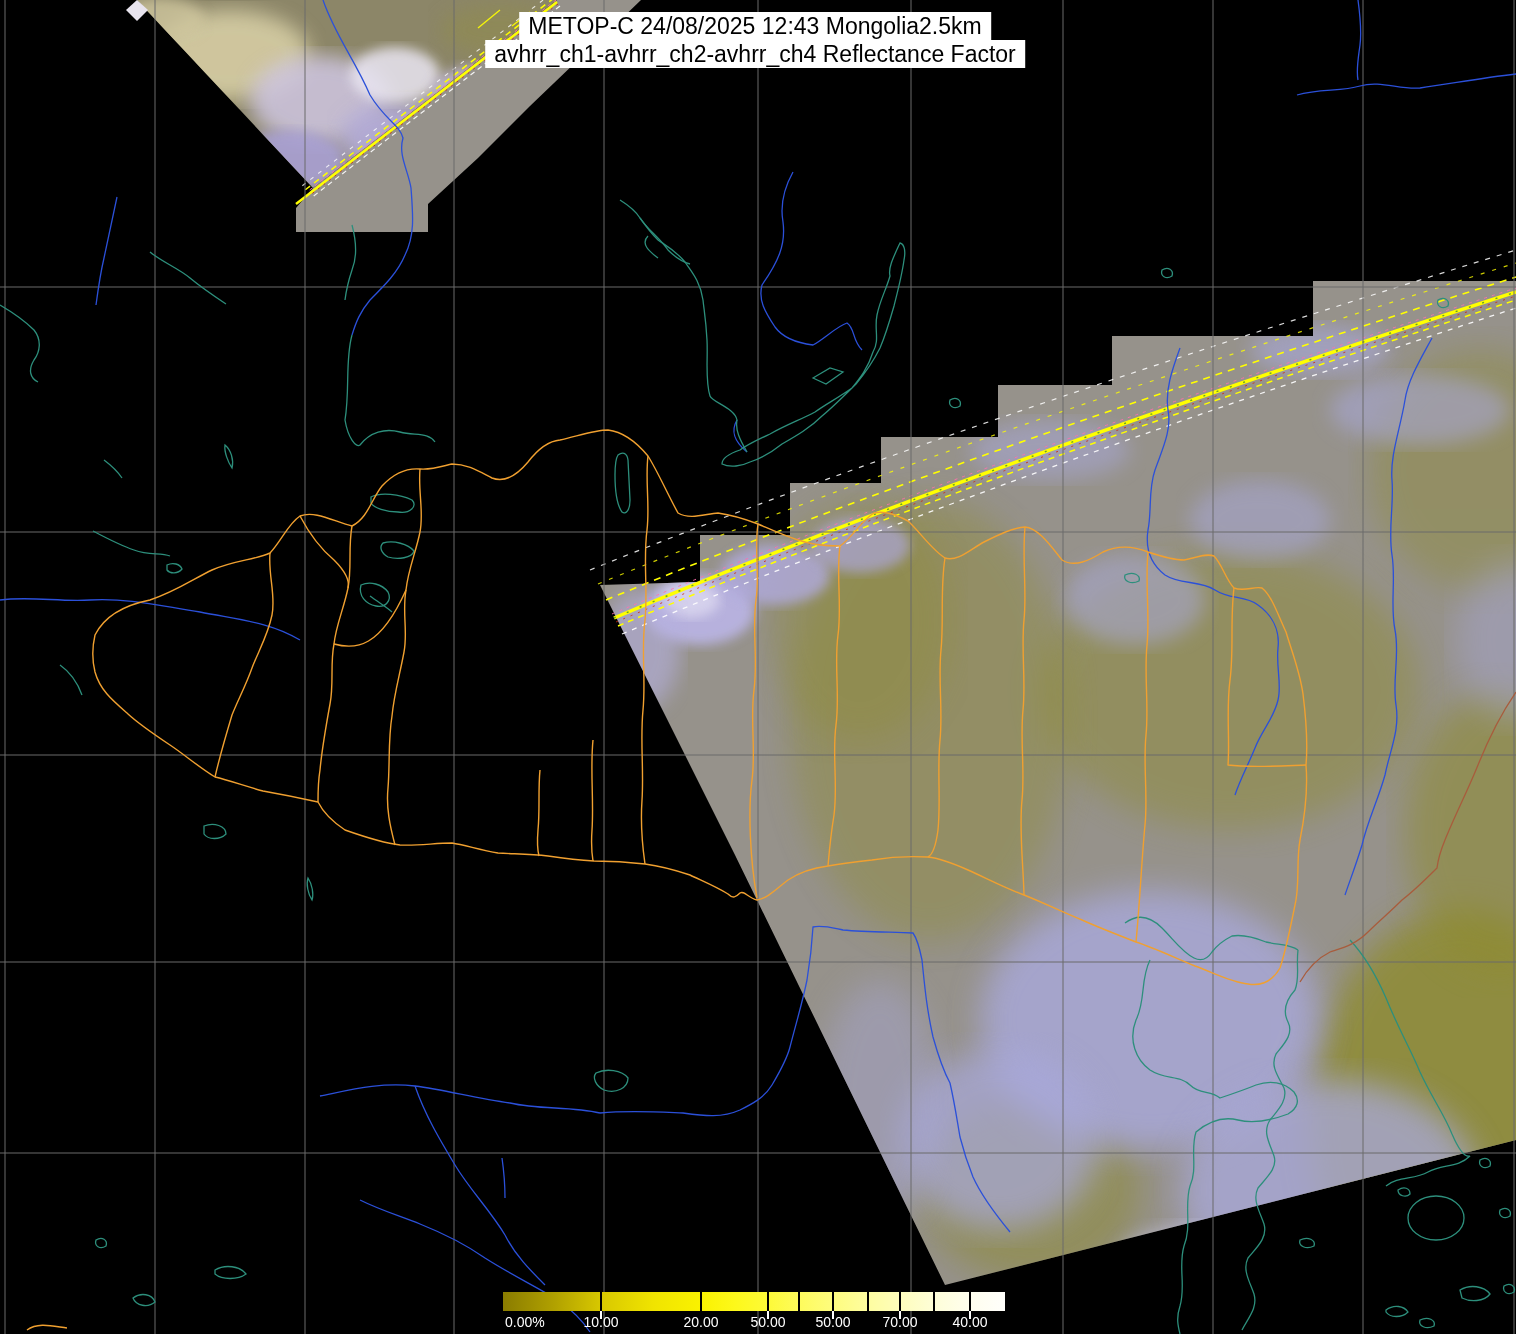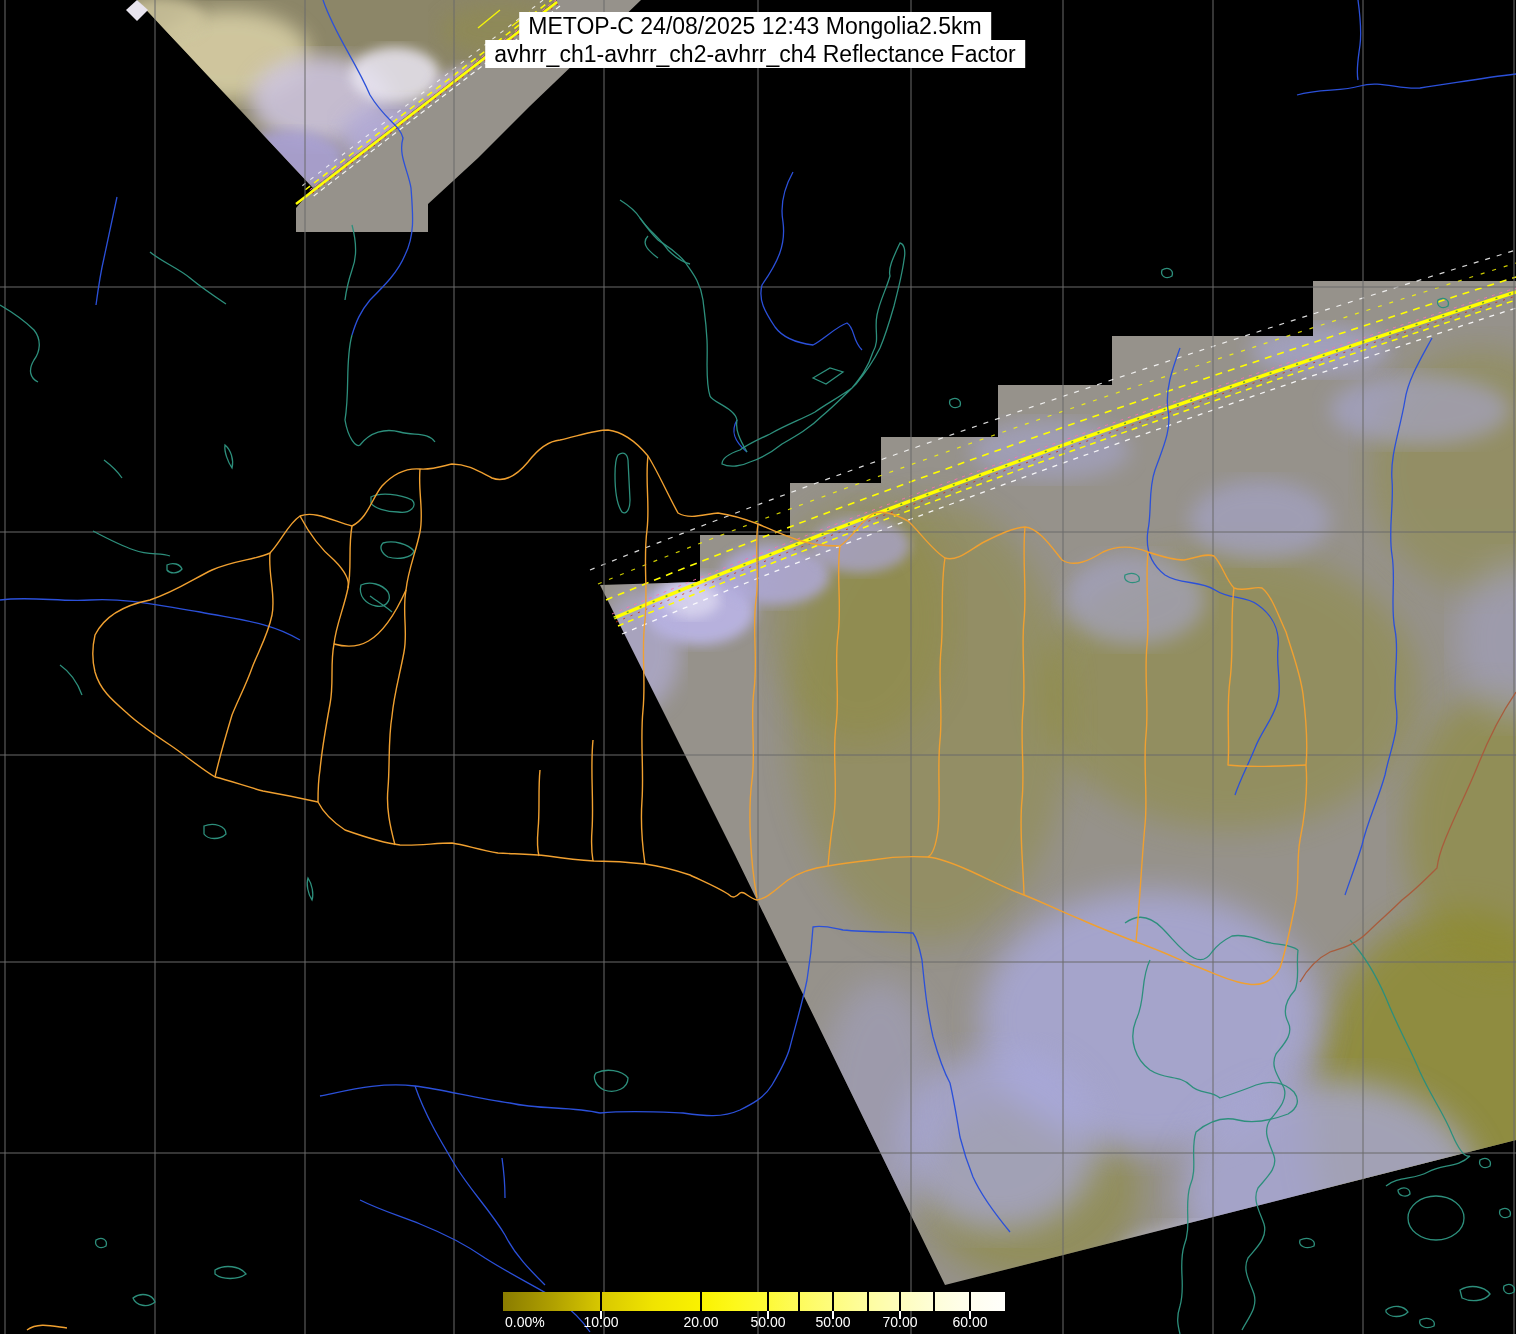--- a/index.html
+++ b/index.html
@@ -310,21 +310,21 @@
       <div class="cb-sep" style="left: 430px;"></div>
       <div class="cb-sep" style="left: 466px;"></div>
     </div>
 <div id="colorbar-labels" style="position: absolute; left: 503px; top: 1313px; width: 502px; height: 20px; z-index: 41;">
       <div class="cb-label first" style="left: 2px;">0.00%</div>
       <div class="cb-label" style="left: 98px;">10.00</div>
       <div class="cb-label" style="left: 198px;">20.00</div>
       <div class="cb-label" style="left: 265px;">50.00</div>
       <div class="cb-label" style="left: 330px;">50.00</div>
       <div class="cb-label" style="left: 397px;">70.00</div>
-      <div class="cb-label" style="left: 467px;">60.00</div>
+      <div class="cb-label" style="left: 467px;">40.00</div>
     </div>
 
 <div class="cb-tick" style="position: absolute; left: 600px; top: 1311px; z-index: 41;"></div>
     <div class="cb-tick" style="position: absolute; left: 767px; top: 1311px; z-index: 41;"></div>
     <div class="cb-tick" style="position: absolute; left: 832px; top: 1311px; z-index: 41;"></div>
     <div class="cb-tick" style="position: absolute; left: 899px; top: 1311px; z-index: 41;"></div>
     <div class="cb-tick" style="position: absolute; left: 969px; top: 1311px; z-index: 41;"></div>
   </div>
 
 </body></html>

